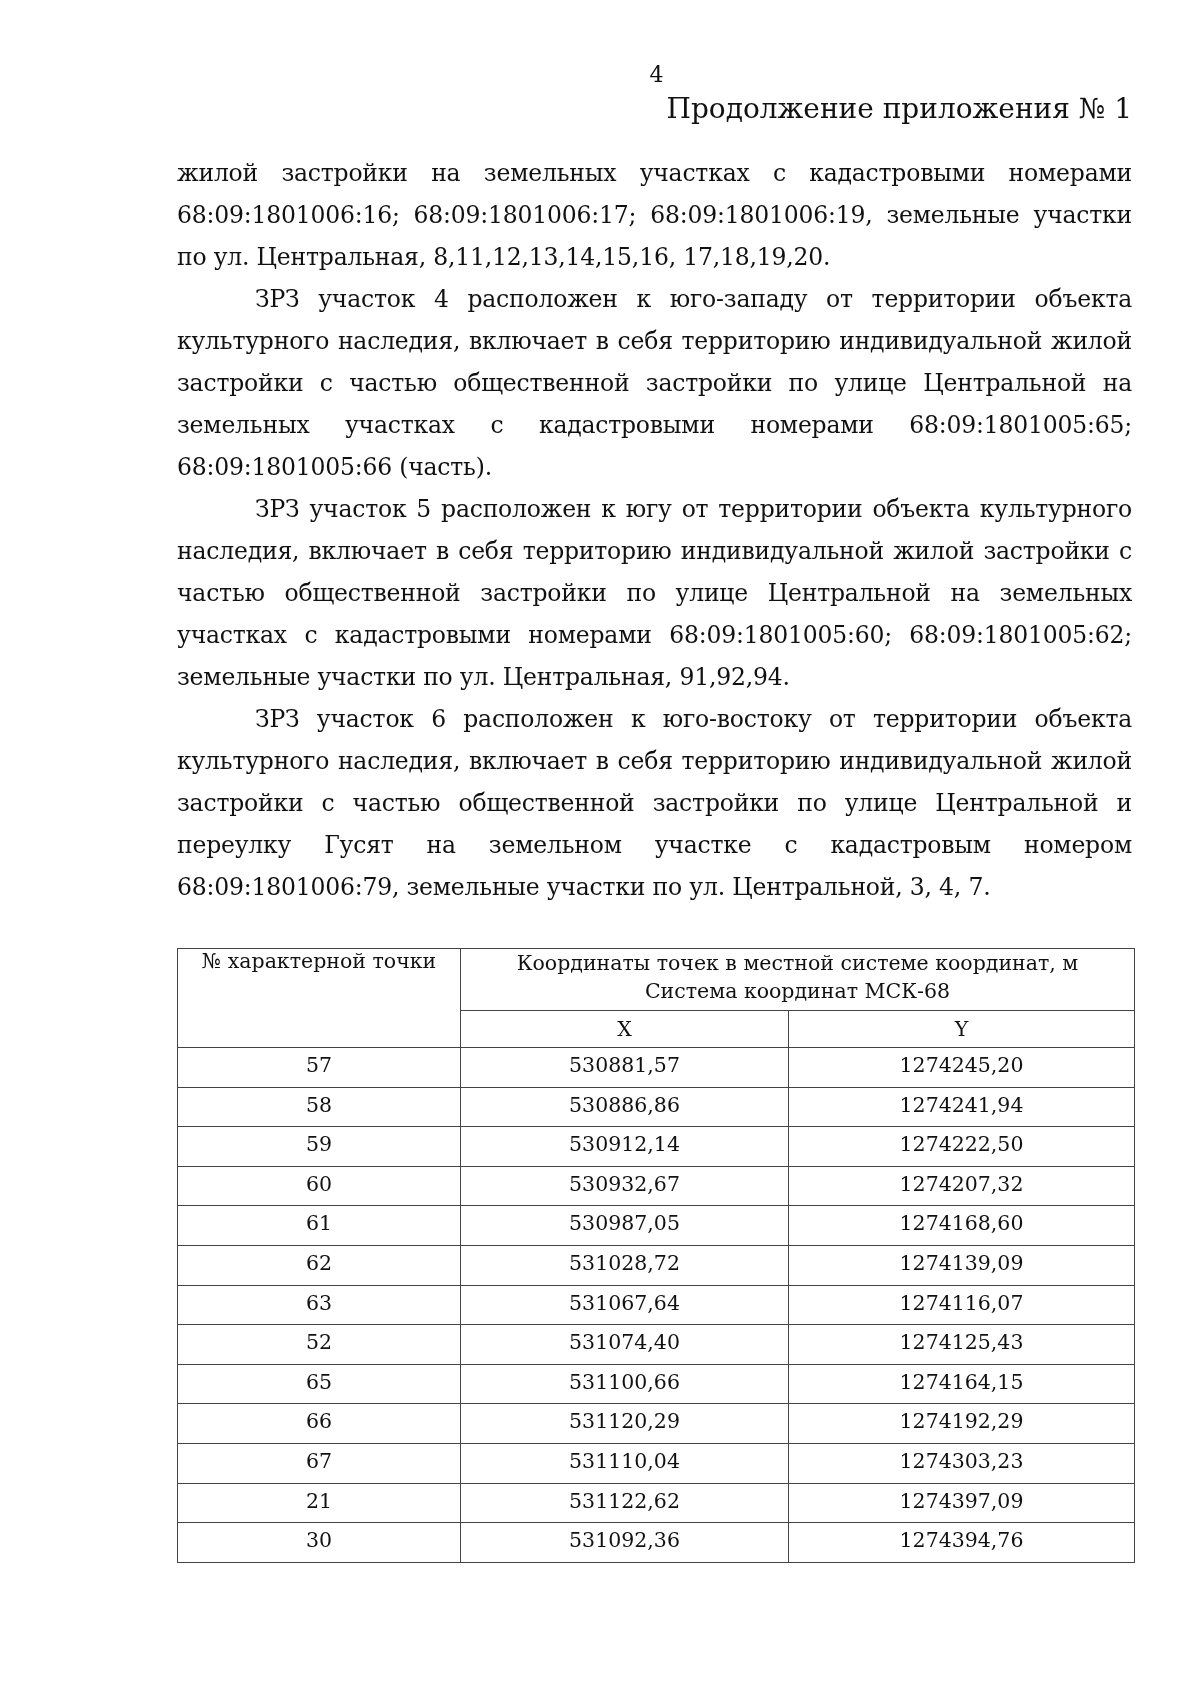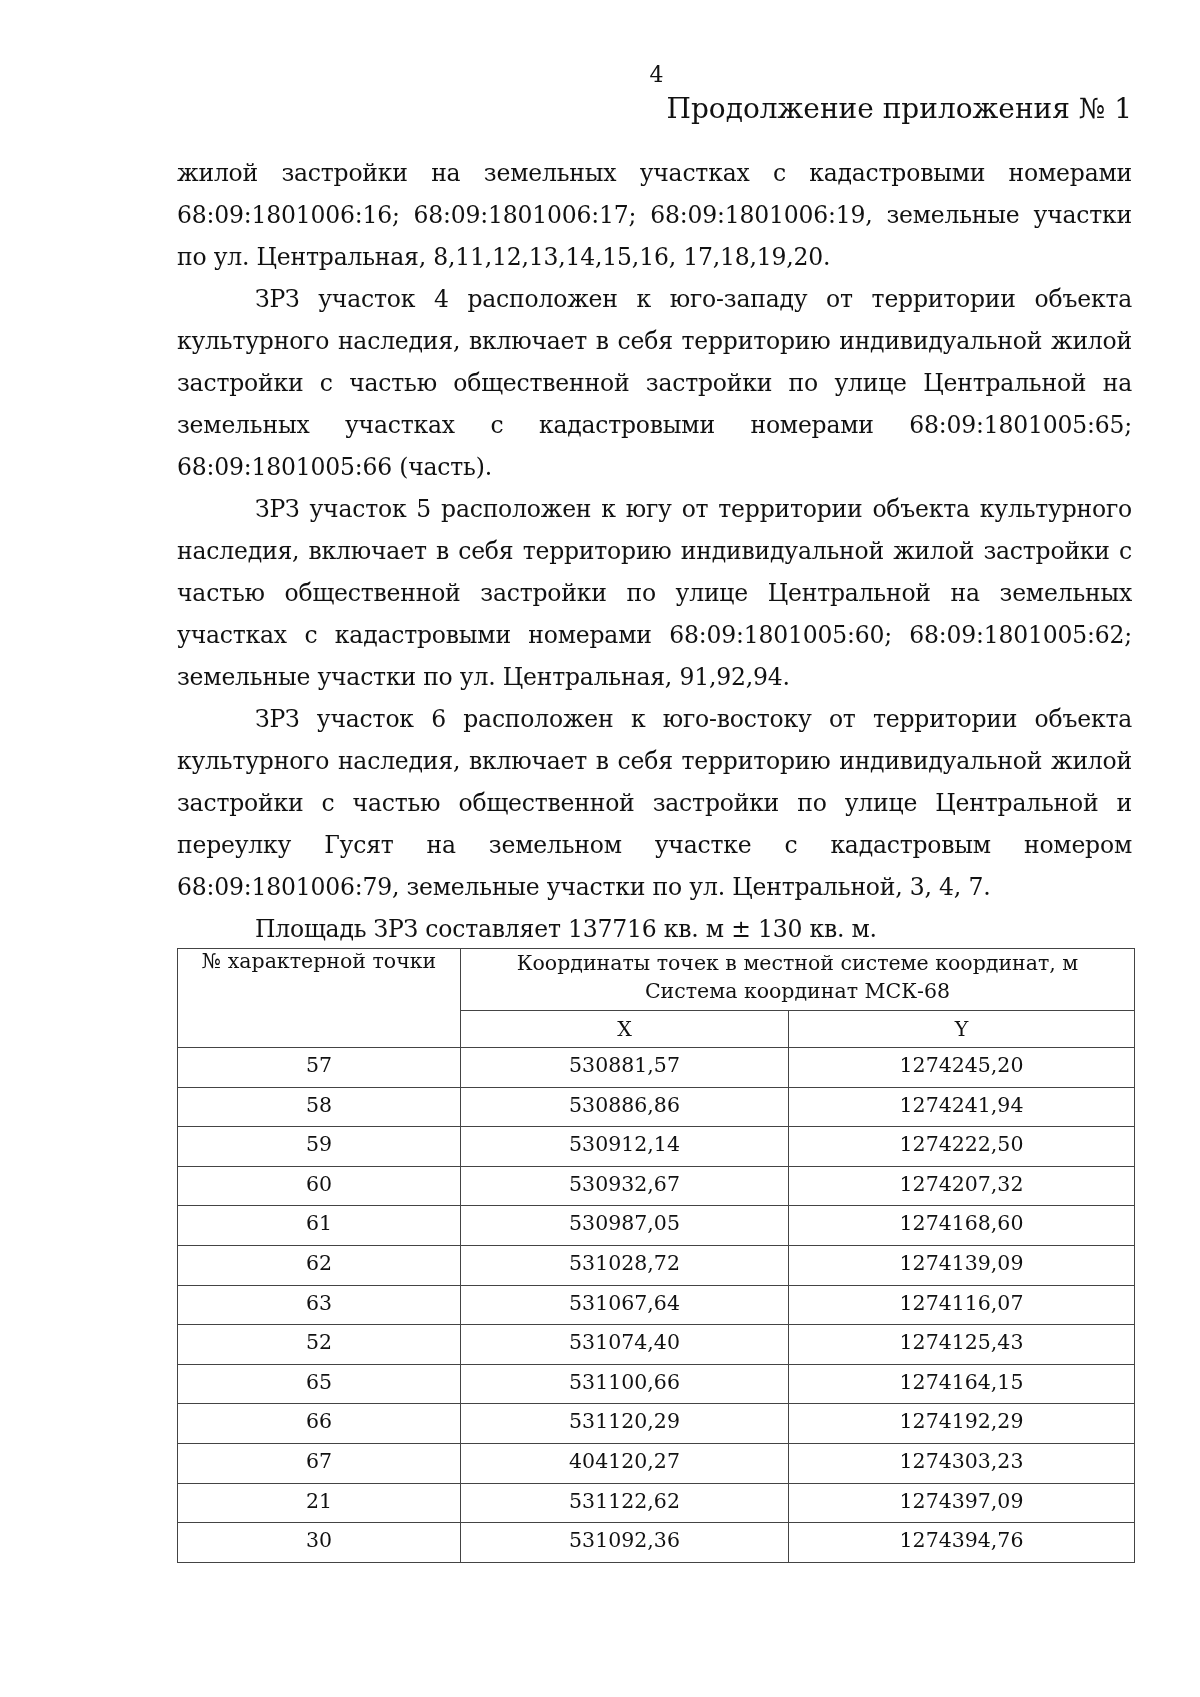--- a/index.html
+++ b/index.html
@@ -26,21 +26,20 @@
 <body>
 
 <div class="page-num">4</div>
 <div class="appendix">Продолжение приложения № 1</div>
 
 <div class="body-text">
   <p>жилой застройки на земельных участках с кадастровыми номерами 68:09:1801006:16; 68:09:1801006:17; 68:09:1801006:19, земельные участки по ул. Центральная, 8,11,12,13,14,15,16, 17,18,19,20.</p>
   <p class="indent">ЗРЗ участок 4 расположен к юго-западу от территории объекта культурного наследия, включает в себя территорию индивидуальной жилой застройки с частью общественной застройки по улице Центральной на земельных участках с кадастровыми номерами 68:09:1801005:65; 68:09:1801005:66 (часть).</p>
   <p class="indent">ЗРЗ участок 5 расположен к югу от территории объекта культурного наследия, включает в себя территорию индивидуальной жилой застройки с частью общественной застройки по улице Центральной на земельных участках с кадастровыми номерами 68:09:1801005:60; 68:09:1801005:62; земельные участки по ул. Центральная, 91,92,94.</p>
   <p class="indent">ЗРЗ участок 6 расположен к юго-востоку от территории объекта культурного наследия, включает в себя территорию индивидуальной жилой застройки с частью общественной застройки по улице Центральной и переулку Гусят на земельном участке с кадастровым номером 68:09:1801006:79, земельные участки по ул. Центральной, 3, 4, 7.</p>
-  <p class="indent">Площадь ЗРЗ составляет 137716 кв. м ± 130 кв. м.</p>
   <div class="gap"></div>
 </div>
 
 <table class="coords">
   <thead>
     <tr>
       <th class="h-num" rowspan="2">№ характерной точки</th>
       <th class="h-coord" colspan="2">
         <div>Координаты точек в местной системе координат, м</div>
         <div>Система координат МСК-68</div>
@@ -97,21 +96,21 @@
         <td>531100,66</td>
         <td>1274164,15</td>
       </tr>
     <tr>
         <td>66</td>
         <td>531120,29</td>
         <td>1274192,29</td>
       </tr>
     <tr>
         <td>67</td>
-        <td>404120,27</td>
+        <td>531110,04</td>
         <td>1274303,23</td>
       </tr>
     <tr>
         <td>21</td>
         <td>531122,62</td>
         <td>1274397,09</td>
       </tr>
     <tr>
         <td>30</td>
         <td>531092,36</td>

